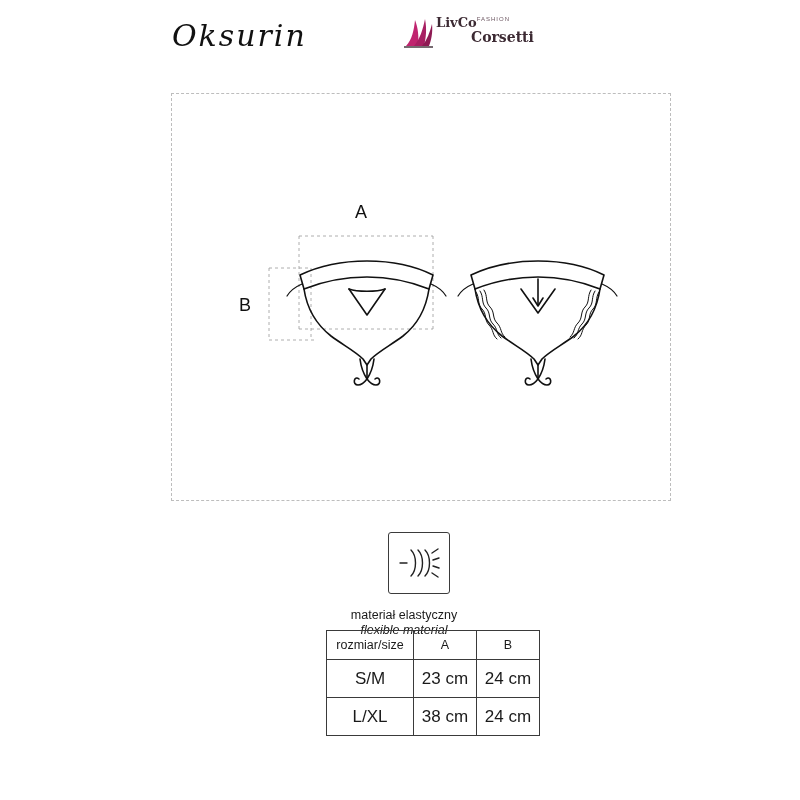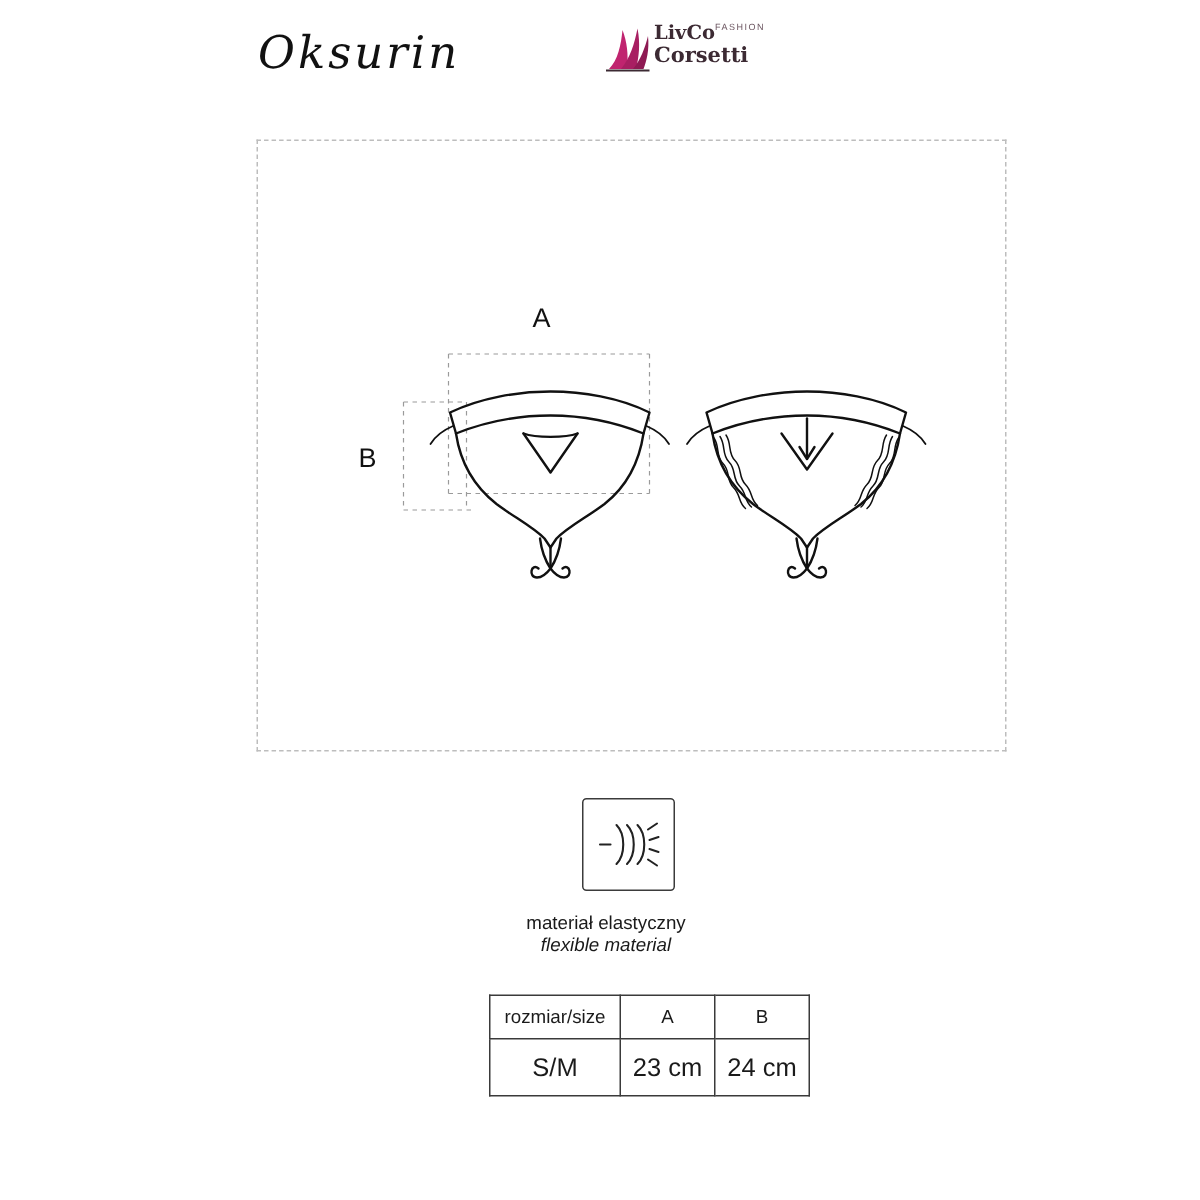--- a/index.html
+++ b/index.html
@@ -66,20 +66,21 @@
     font-size: 6px;
     letter-spacing: 1px;
     color: #6b5560;
     vertical-align: top;
   }
   .brand-line2 {
     font-family: "DejaVu Serif", serif;
     font-weight: bold;
     font-size: 14px;
     color: #3c2a33;
+    margin-left: 35px;
   }
 
   
   .figure-frame {
     position: absolute;
     left: 171px;
     top: 93px;
     width: 500px;
     height: 408px;
     border: 1px dashed #bdbdbd;
@@ -114,21 +115,21 @@
     color: #1a1a1a;
   }
   .material-caption .line2 {
     font-style: italic;
   }
 
   
   .size-table {
     position: absolute;
     left: 326px;
-    top: 663px;
+    top: 630px;
     border-collapse: collapse;
     table-layout: fixed;
   }
   .size-table th, .size-table td {
     border: 1px solid #3a3a3a;
     padding: 0;
     text-align: center;
     vertical-align: middle;
     font-weight: normal;
     color: #1a1a1a;
@@ -269,16 +270,21 @@
         <th class="col-a">A</th>
         <th class="col-b">B</th>
       </tr>
     </thead>
     <tbody>
       <tr>
         <td>S/M</td>
         <td>23 cm</td>
         <td>24 cm</td>
       </tr>
+      <tr>
+        <td>L/XL</td>
+        <td>38 cm</td>
+        <td>24 cm</td>
+      </tr>
     </tbody>
   </table>
 
 </div>
 
 </body></html>

